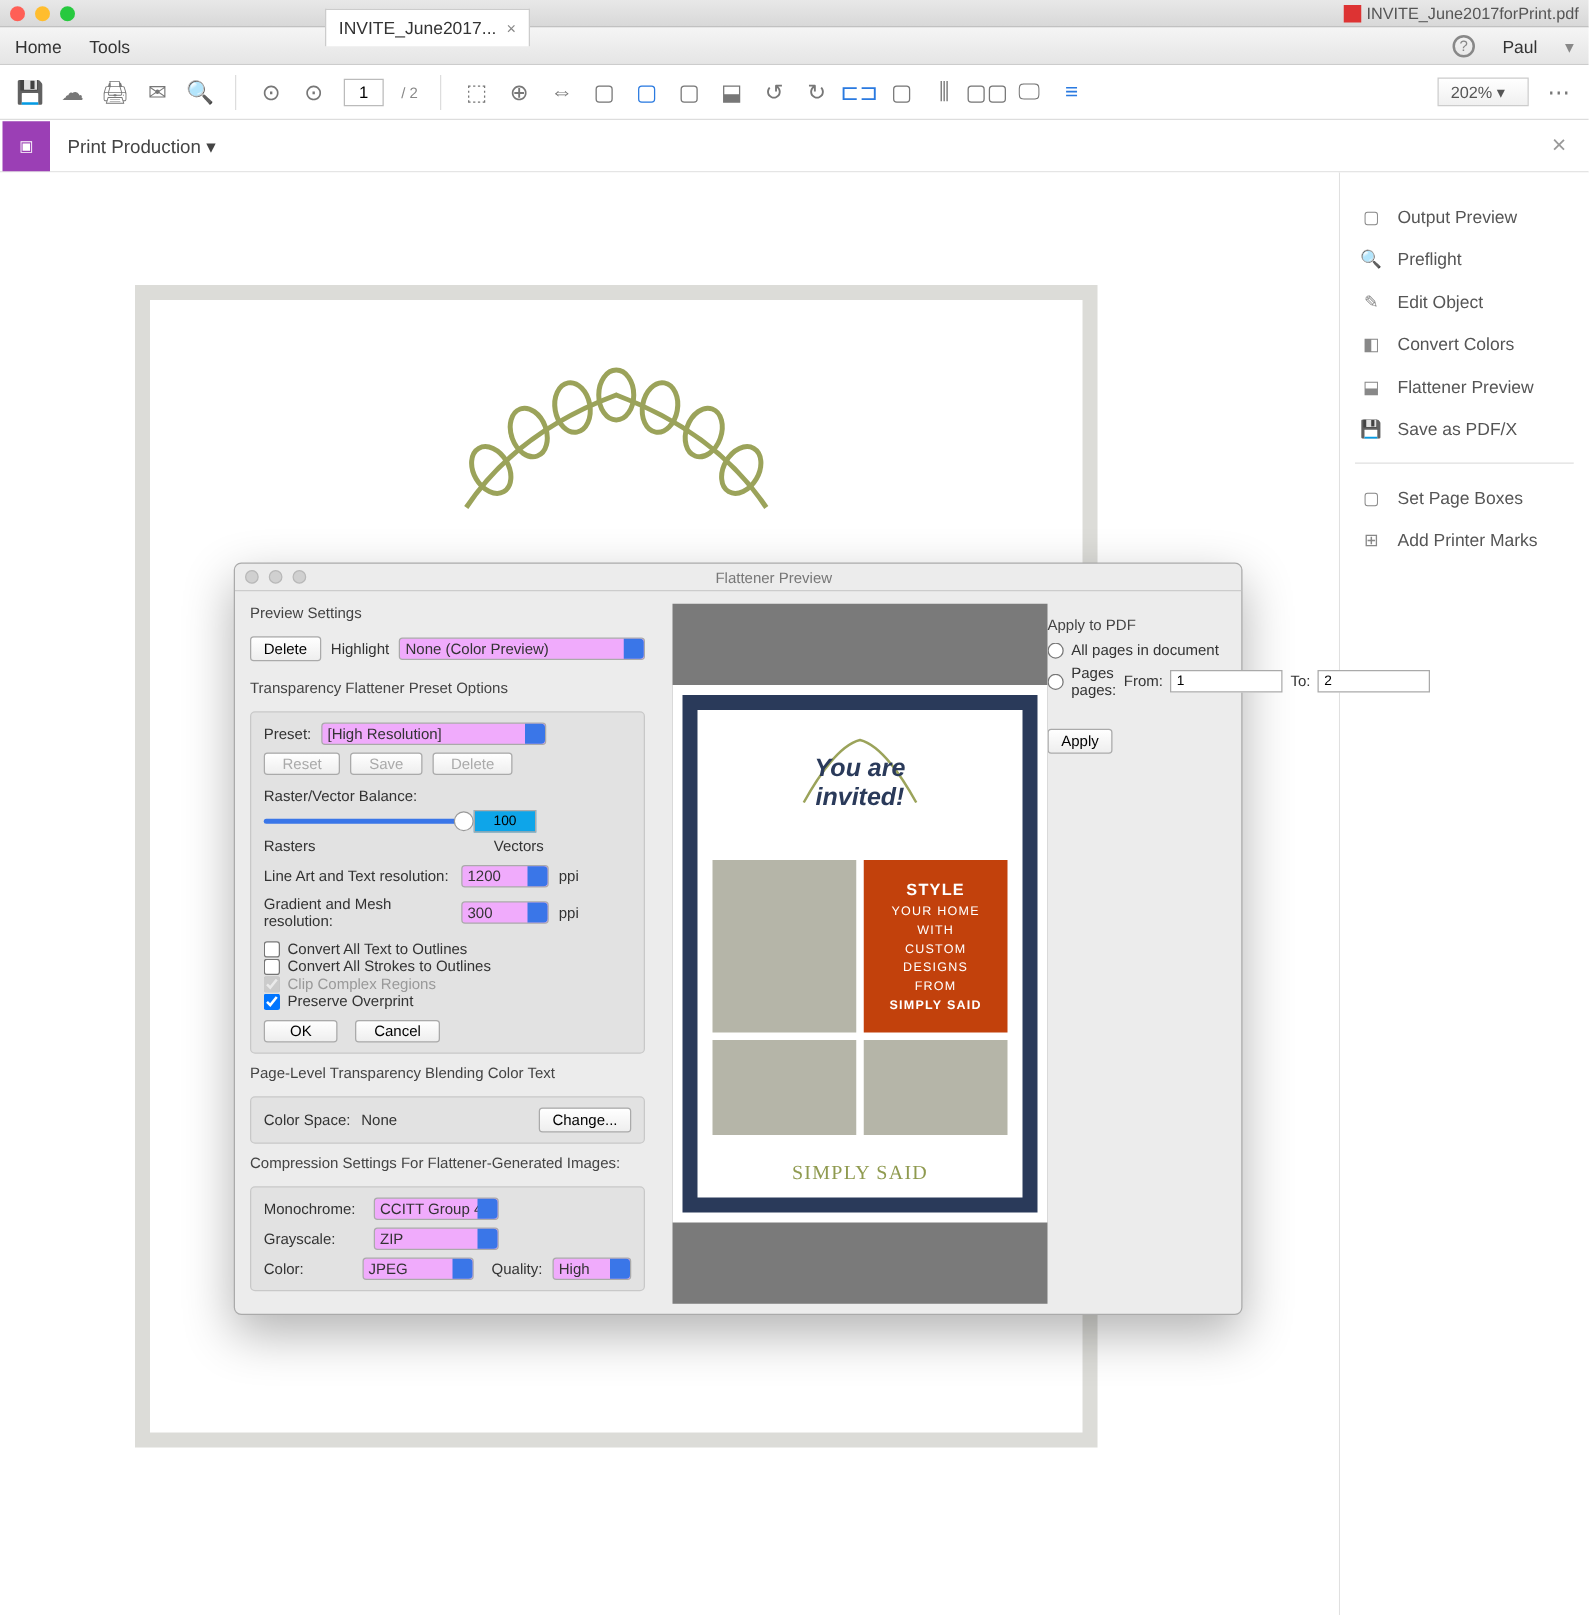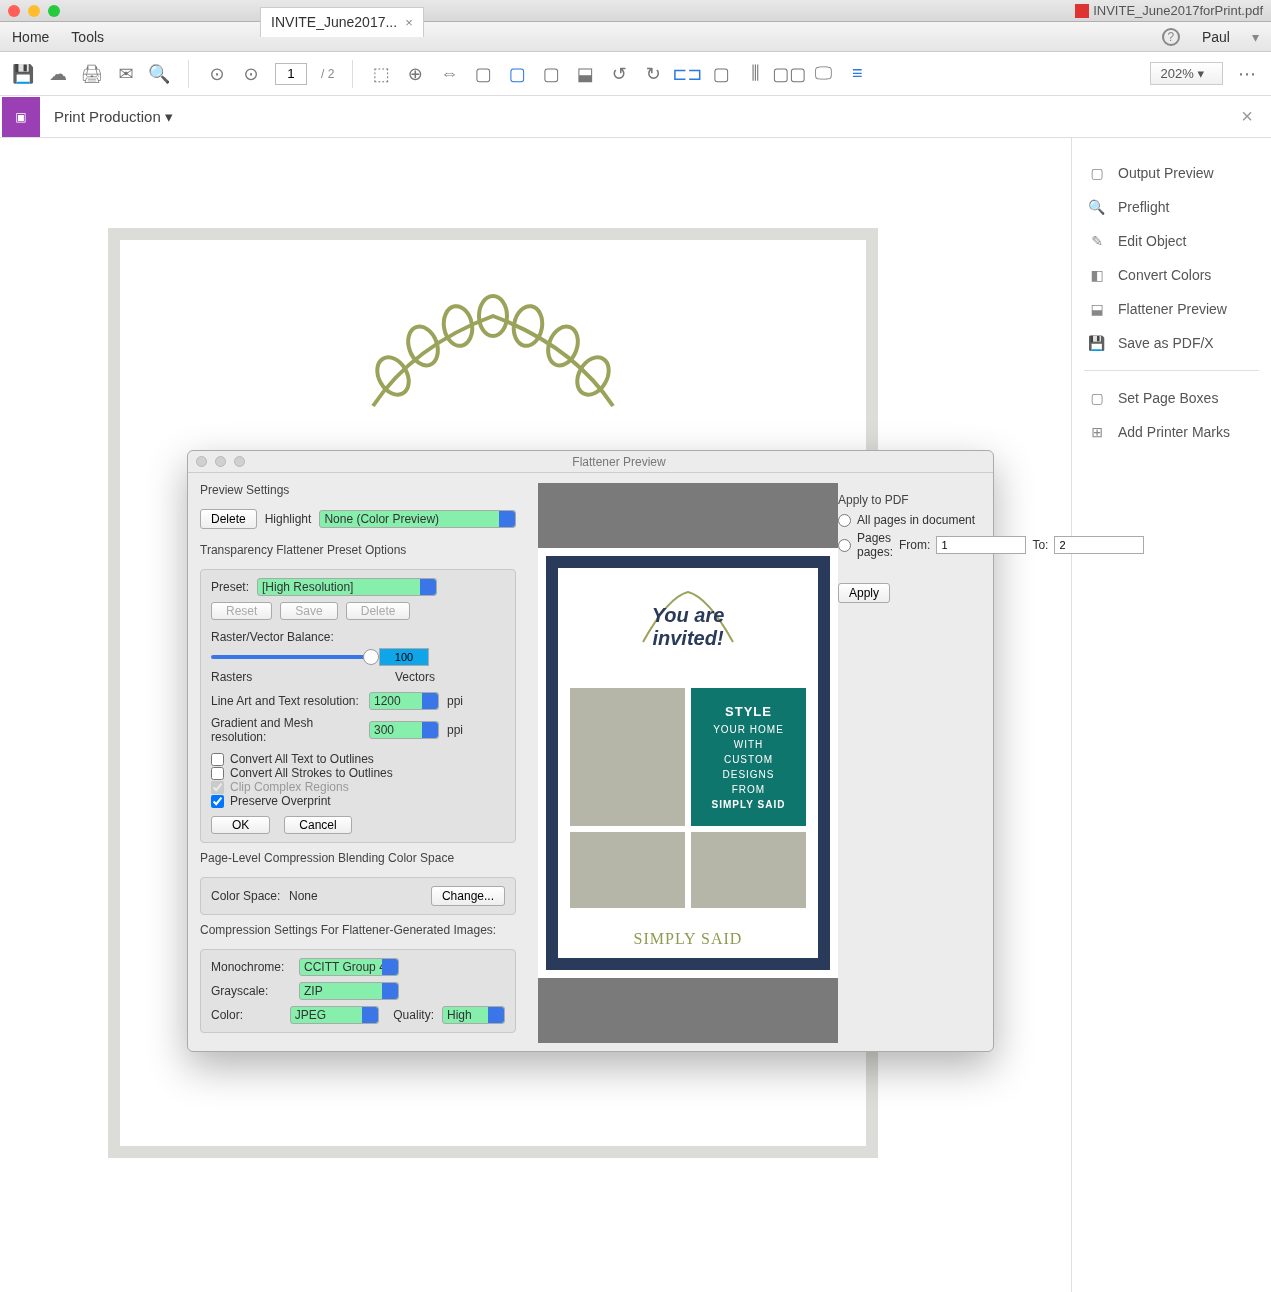--- a/index.html
+++ b/index.html
@@ -42,40 +42,40 @@
 .dlg-tb{height:22px;display:flex;align-items:center;padding:0 8px;gap:8px;border-bottom:1px solid #ccc}
 .dlg-tl{width:11px;height:11px;border-radius:50%;background:#d0d0d0;border:1px solid #b8b8b8}
 .dlg-title{flex:1;text-align:center;font-size:12px;color:#777}
 .dlg-body{display:flex;height:580px}
 .dlg-left{width:340px;padding:10px 12px;display:flex;flex-direction:column;gap:8px}
 .sec-h{font-size:12px;color:#444;margin-bottom:4px}
 .row{display:flex;align-items:center;gap:8px}
 .btn{background:linear-gradient(#fff,#eee);border:1px solid #aaa;border-radius:3px;padding:2px 10px;font-size:12px}
 .btn.sm{padding:1px 14px}
 .lbl{font-size:12px;color:#333}
-.sel{border:1px solid #aaa;border-radius:3px;background:#86efac;font-size:12px;padding:1px 4px;position:relative}
+.sel{border:1px solid #aaa;border-radius:3px;background:#f0abfc;font-size:12px;padding:1px 4px;position:relative}
 .sel.blue-arrow:after{content:"";position:absolute;right:0;top:0;width:16px;height:100%;background:#3a76e8;border-radius:0 3px 3px 0}
 .panel{background:#e2e2e2;border:1px solid #c8c8c8;border-radius:4px;padding:8px 10px}
 .slider{width:160px;height:4px;background:#3a76e8;border-radius:2px;position:relative}
 .slider .thumb{position:absolute;right:-8px;top:-6px;width:16px;height:16px;border-radius:50%;background:#fff;border:1px solid #999}
 .numbox{width:50px;height:18px;border:1px solid #aaa;background:#0ea5e9;font-size:11px;text-align:center}
 .chk{display:flex;align-items:center;gap:6px;font-size:12px;color:#333}
 .chk input{width:13px;height:13px}
 .chk.dis{color:#999}
 
 .dlg-right{flex:1;padding:10px;display:flex;flex-direction:row}
 .pv-wrap{flex:1;background:#7a7a7a;display:flex;align-items:center;justify-content:center}
 .pv-card{width:300px;height:430px;background:#fff;position:relative}
 .pv-border{position:absolute;inset:8px;background:#2a3a5a}
 .pv-inner{position:absolute;inset:20px;background:#fff}
 .pv-laurel{position:absolute;left:50%;top:14px;transform:translateX(-50%);width:120px;height:80px}
 .pv-script{position:absolute;left:0;right:0;top:36px;text-align:center;font-family:cursive;font-style:italic;font-weight:bold;font-size:20px;color:#2a3a5a}
 .pv-grid{position:absolute;left:12px;right:12px;top:120px;bottom:50px;display:grid;grid-template-columns:1fr 1fr;grid-template-rows:1fr 1fr;gap:6px}
 .pv-cell{background:#b5b5a8}
-.pv-cell.olive{background:#0f766e;color:#fff;font-size:10px;text-align:center;padding:14px 6px;line-height:1.5;letter-spacing:1px}
+.pv-cell.olive{background:#c2410c;color:#fff;font-size:10px;text-align:center;padding:14px 6px;line-height:1.5;letter-spacing:1px}
 .pv-logo{position:absolute;left:0;right:0;bottom:10px;text-align:center;font-family:serif;font-size:16px;color:#8f9a4f;letter-spacing:1px}
 .apply-sec{padding:10px 0 0 0}
 .radio-row{display:flex;align-items:center;gap:6px;font-size:12px;padding:2px 0}
 .rngbox{width:90px;height:18px;border:1px solid #aaa;background:#fff;font-size:11px;padding:0 4px}
 svg{overflow:visible}
 </style>
 </head>
 <body>
 
 <div class="titlebar">
@@ -261,21 +261,21 @@
         <label class="chk">
             <input type="checkbox" checked="" style="">
             <span>Preserve Overprint</span>
           </label>
         <div class="row" style="margin-top:8px;gap:14px">
           <button class="btn sm" style="padding:1px 20px">OK</button>
           <button class="btn sm">Cancel</button>
         </div>
       </div>
 
-      <div class="sec-h">Page-Level Compression Blending Color Space</div>
+      <div class="sec-h">Page-Level Transparency Blending Color Text</div>
       <div class="panel">
         <div class="row">
           <span class="lbl" style="width:70px">Color Space:</span>
           <span class="lbl">None</span>
           <div style="flex:1"></div>
           <button class="btn">Change...</button>
         </div>
       </div>
 
       <div class="sec-h">Compression Settings For Flattener-Generated Images:</div>

